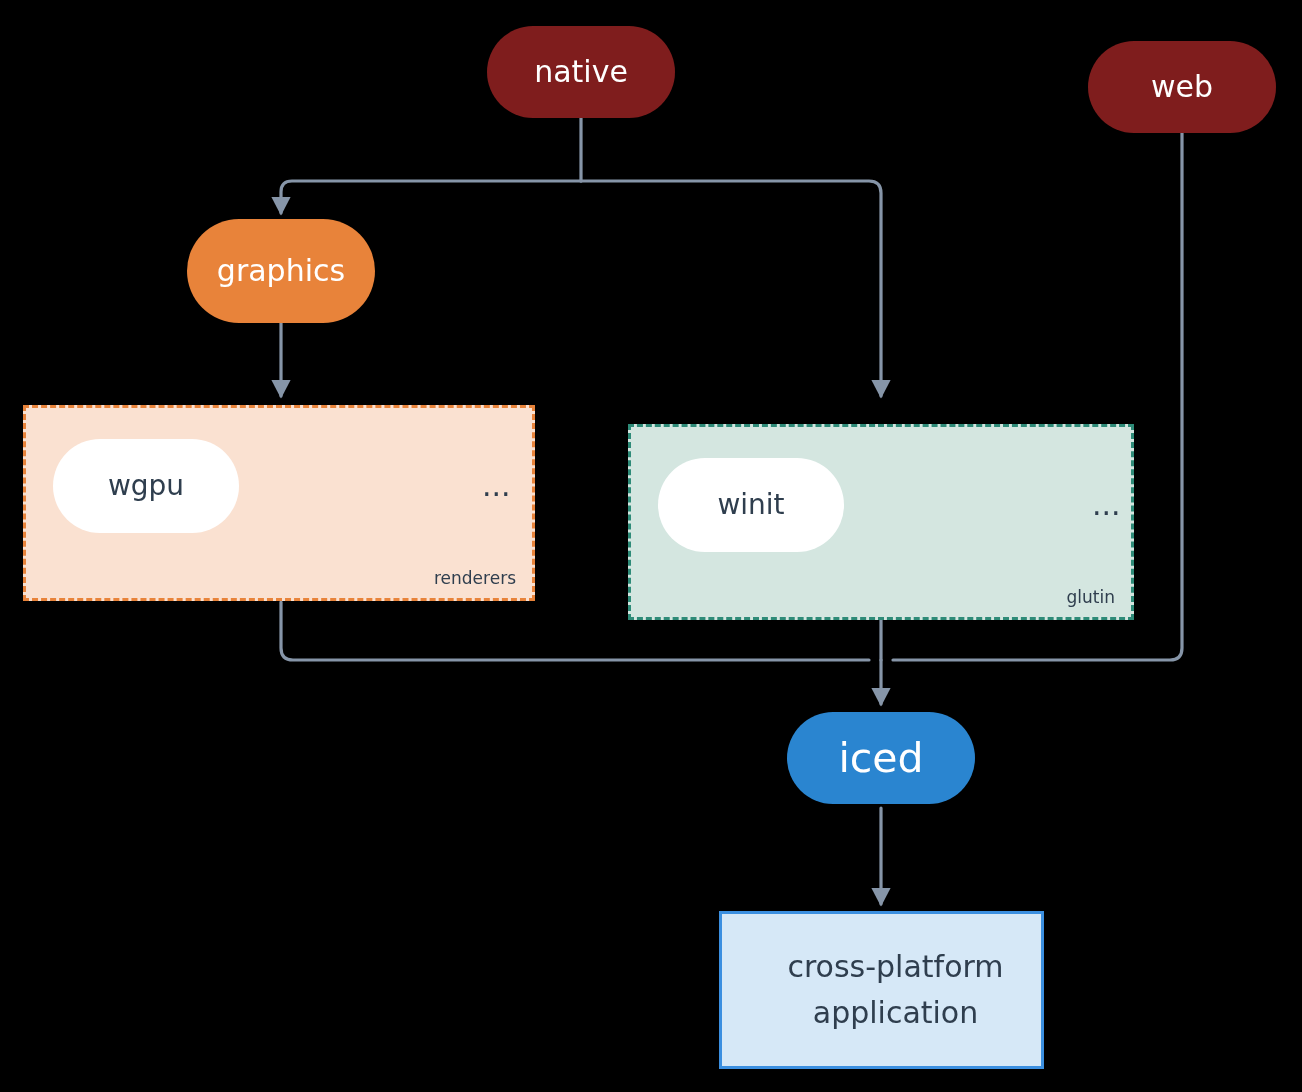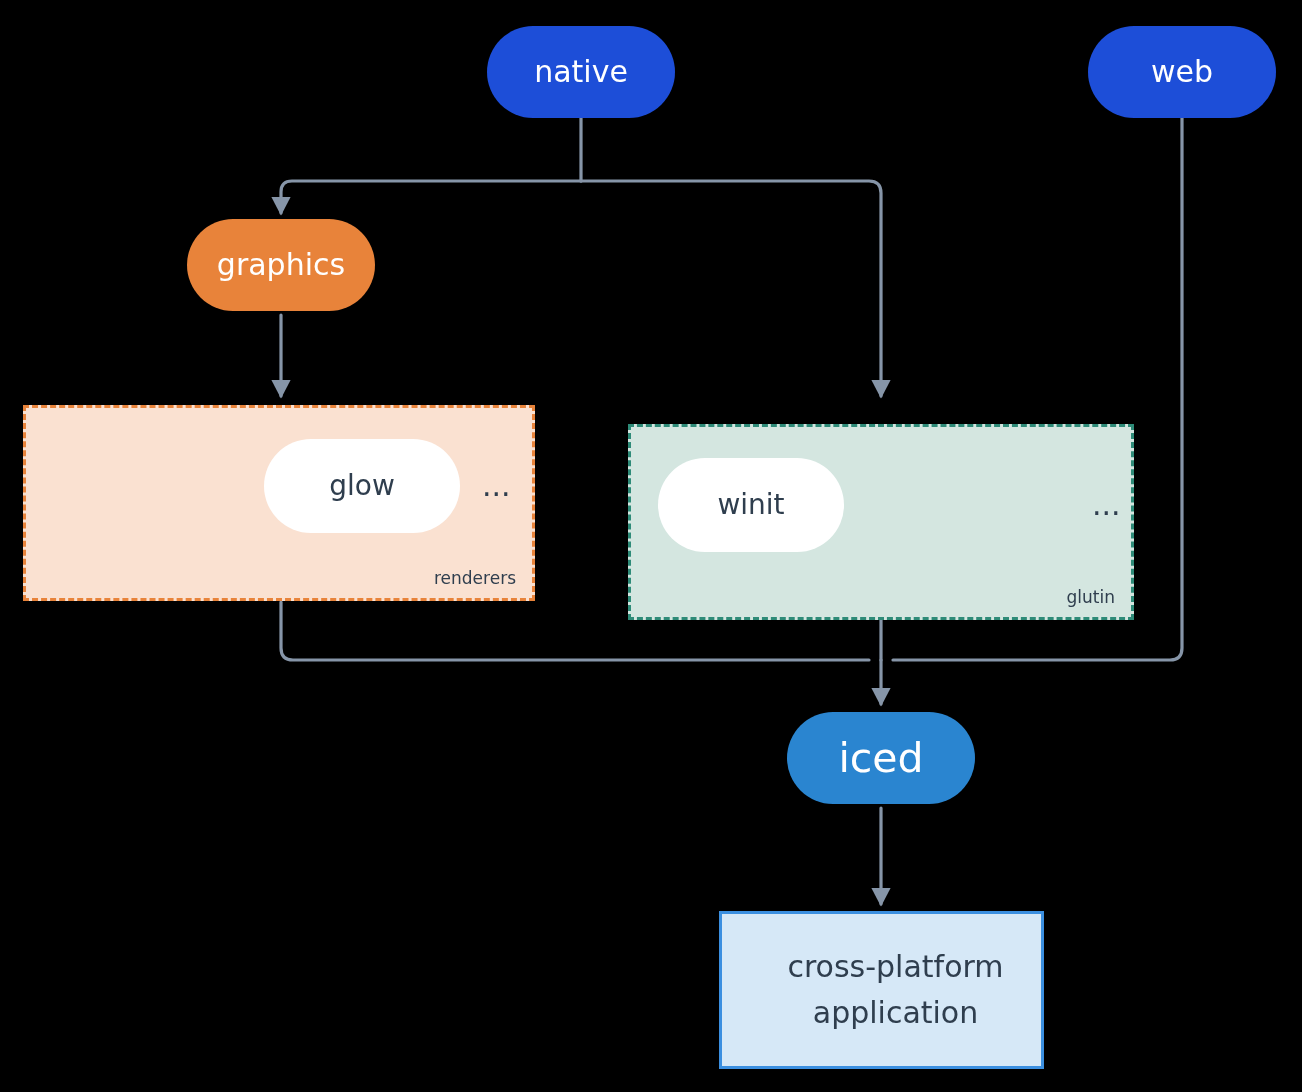--- a/index.html
+++ b/index.html
@@ -38,21 +38,21 @@
     border-radius: 999px;
   }
   .node-label {
     display: block;
     line-height: 1.18;
     white-space: pre;
   }
 
   
   .pill-source {
-    background: #1d4ed8;
+    background: #7f1d1d;
     color: #FFFFFF;
     font-size: 30px;
   }
   
   .pill-graphics {
     background: #E8833A;
     color: #FFFFFF;
     font-size: 30px;
   }
   
@@ -146,34 +146,34 @@
       <path d="M 881 660 L 881 704" marker-end="url(#arrow-head)"></path>
 
       <path d="M 881 808 L 881 904" marker-end="url(#arrow-head)"></path>
     </g>
   </svg>
 
   <div class="node pill pill-source" style="left:487px; top:26px; width:188px; height:92px;">
     <span class="node-label">native</span>
   </div>
 
-  <div class="node pill pill-source" style="left:1088px; top:26px; width:188px; height:92px;">
+  <div class="node pill pill-source" style="left:1088px; top:41px; width:188px; height:92px;">
     <span class="node-label">web</span>
   </div>
 
-  <div class="node pill pill-graphics" style="left:187px; top:219px; width:188px; height:92px;">
+  <div class="node pill pill-graphics" style="left:187px; top:219px; width:188px; height:104px;">
     <span class="node-label">graphics</span>
   </div>
 
   <div class="group-box group-renderers" style="left:23px; top:405px; width:512px; height:196px;">
 
+    <div class="node pill pill-leaf" style="left:27px; top:31px; width:186px; height:94px;">
+      <span class="node-label">wgpu</span>
+    </div>
 
-    <div class="node pill pill-leaf" style="left:238px; top:31px; width:196px; height:94px;">
-      <span class="node-label">glow</span>
-    </div>
 
     <span class="ellipsis" style="left:456px; top:63px;">...</span>
 
     <span class="group-caption">renderers</span>
   </div>
 
   <div class="group-box group-shells" style="left:628px; top:424px; width:506px; height:196px;">
 
     <div class="node pill pill-leaf" style="left:27px; top:31px; width:186px; height:94px;">
       <span class="node-label">winit</span>

